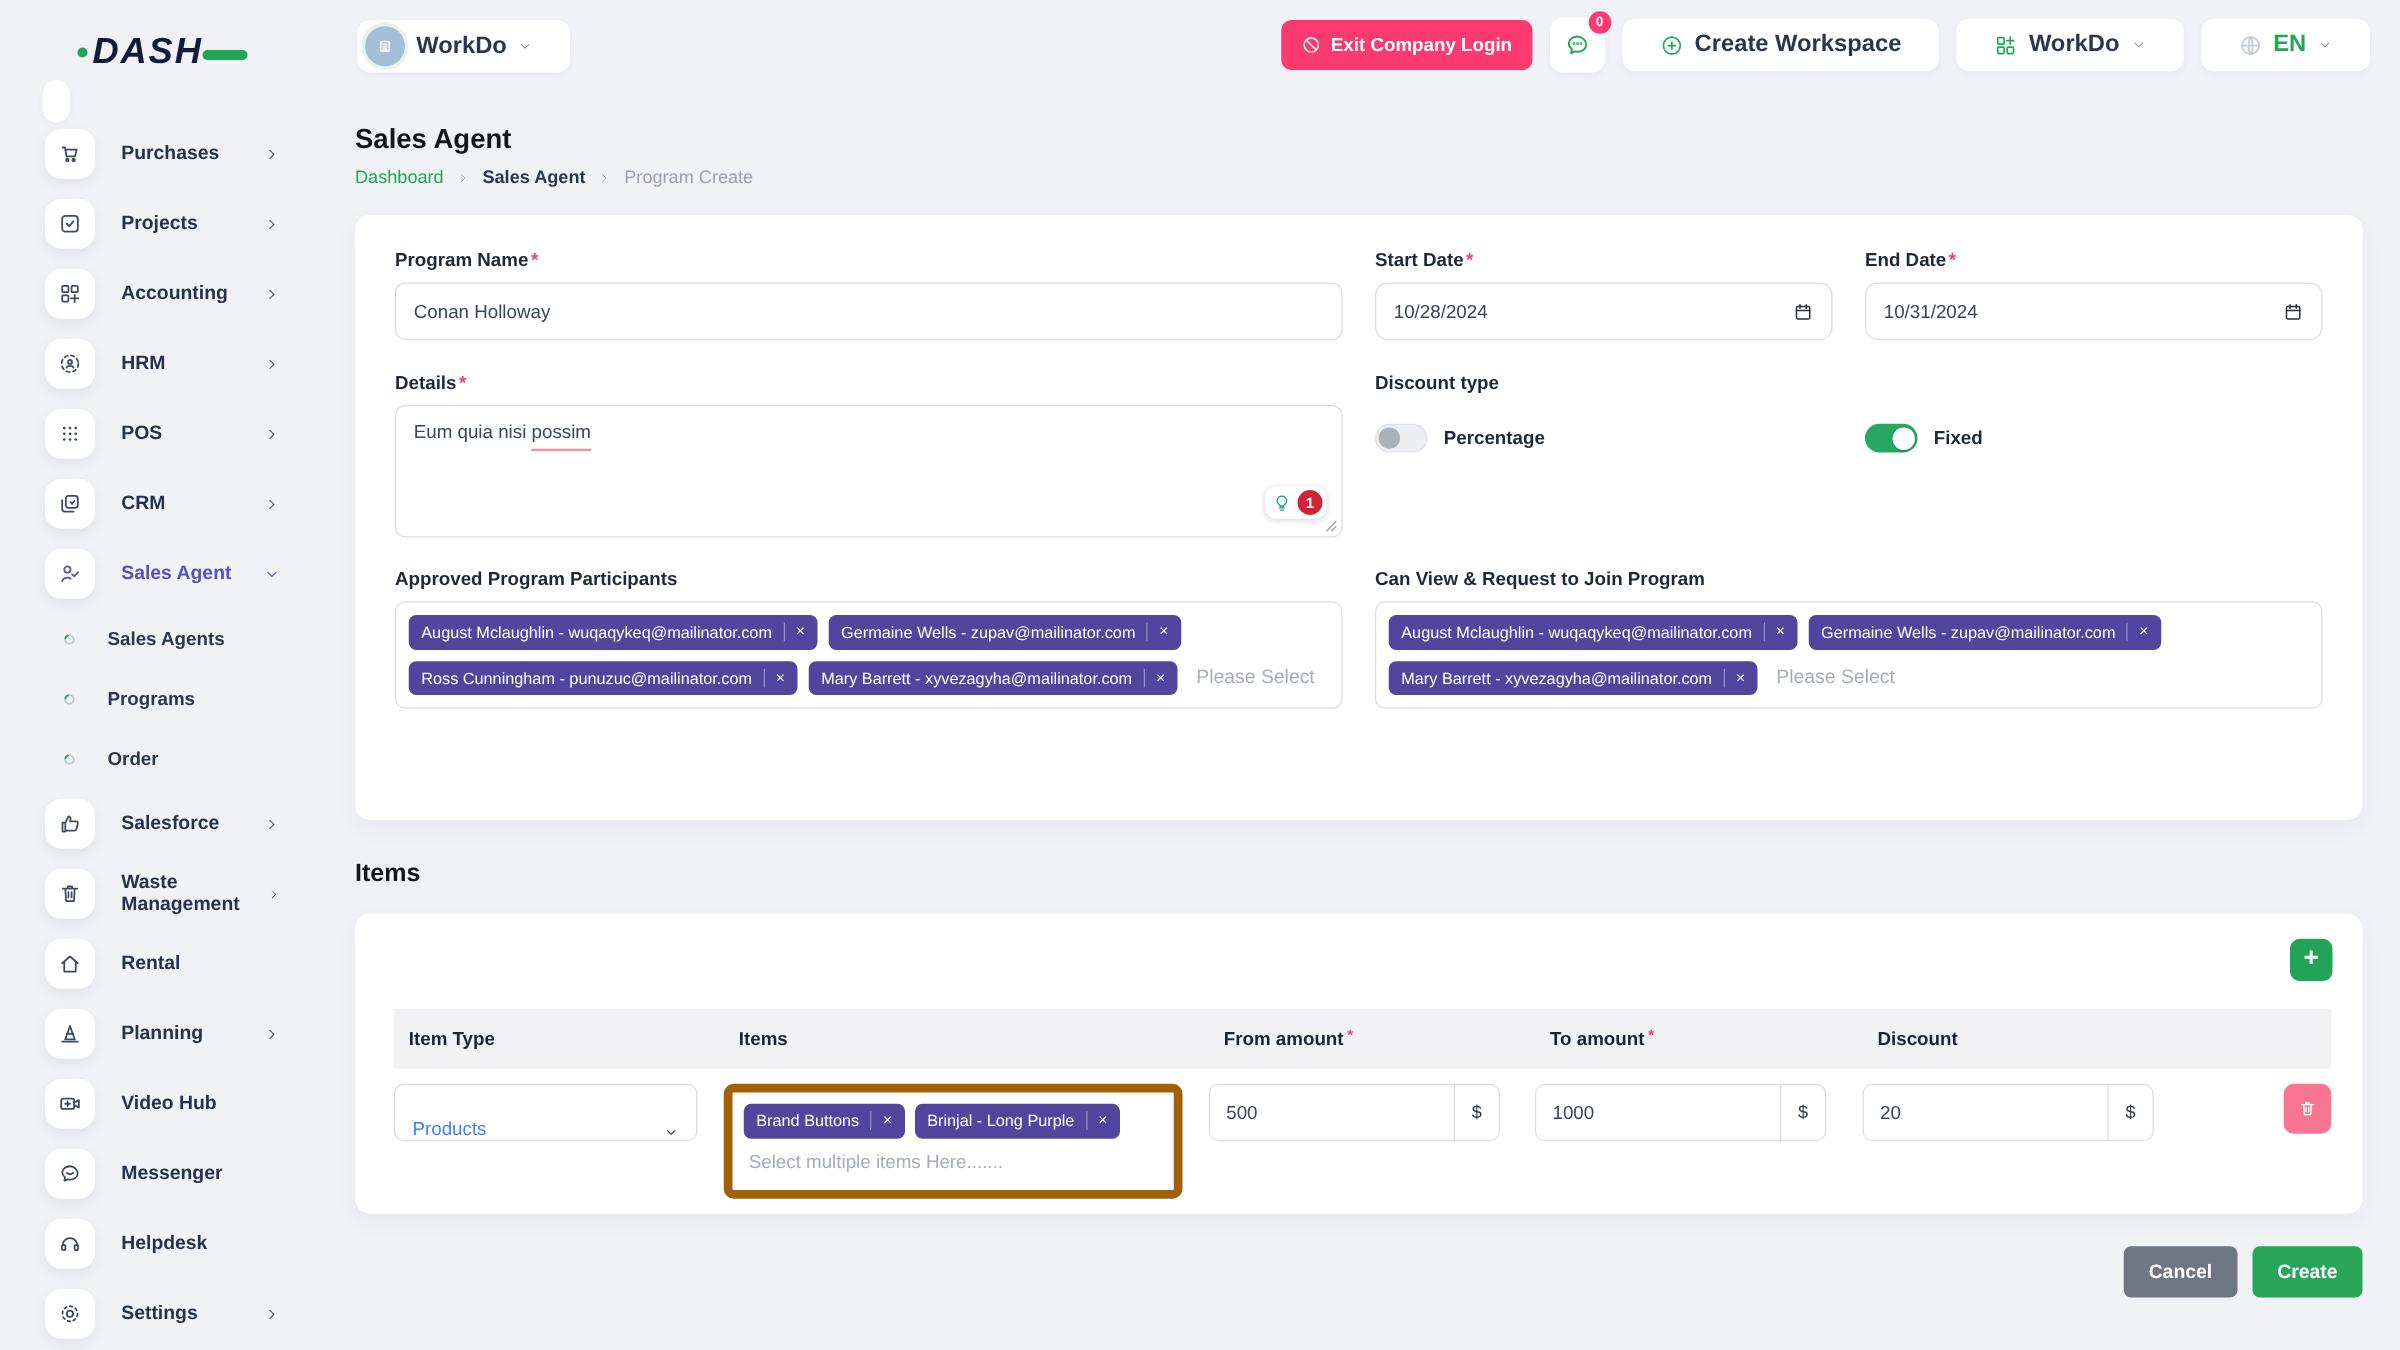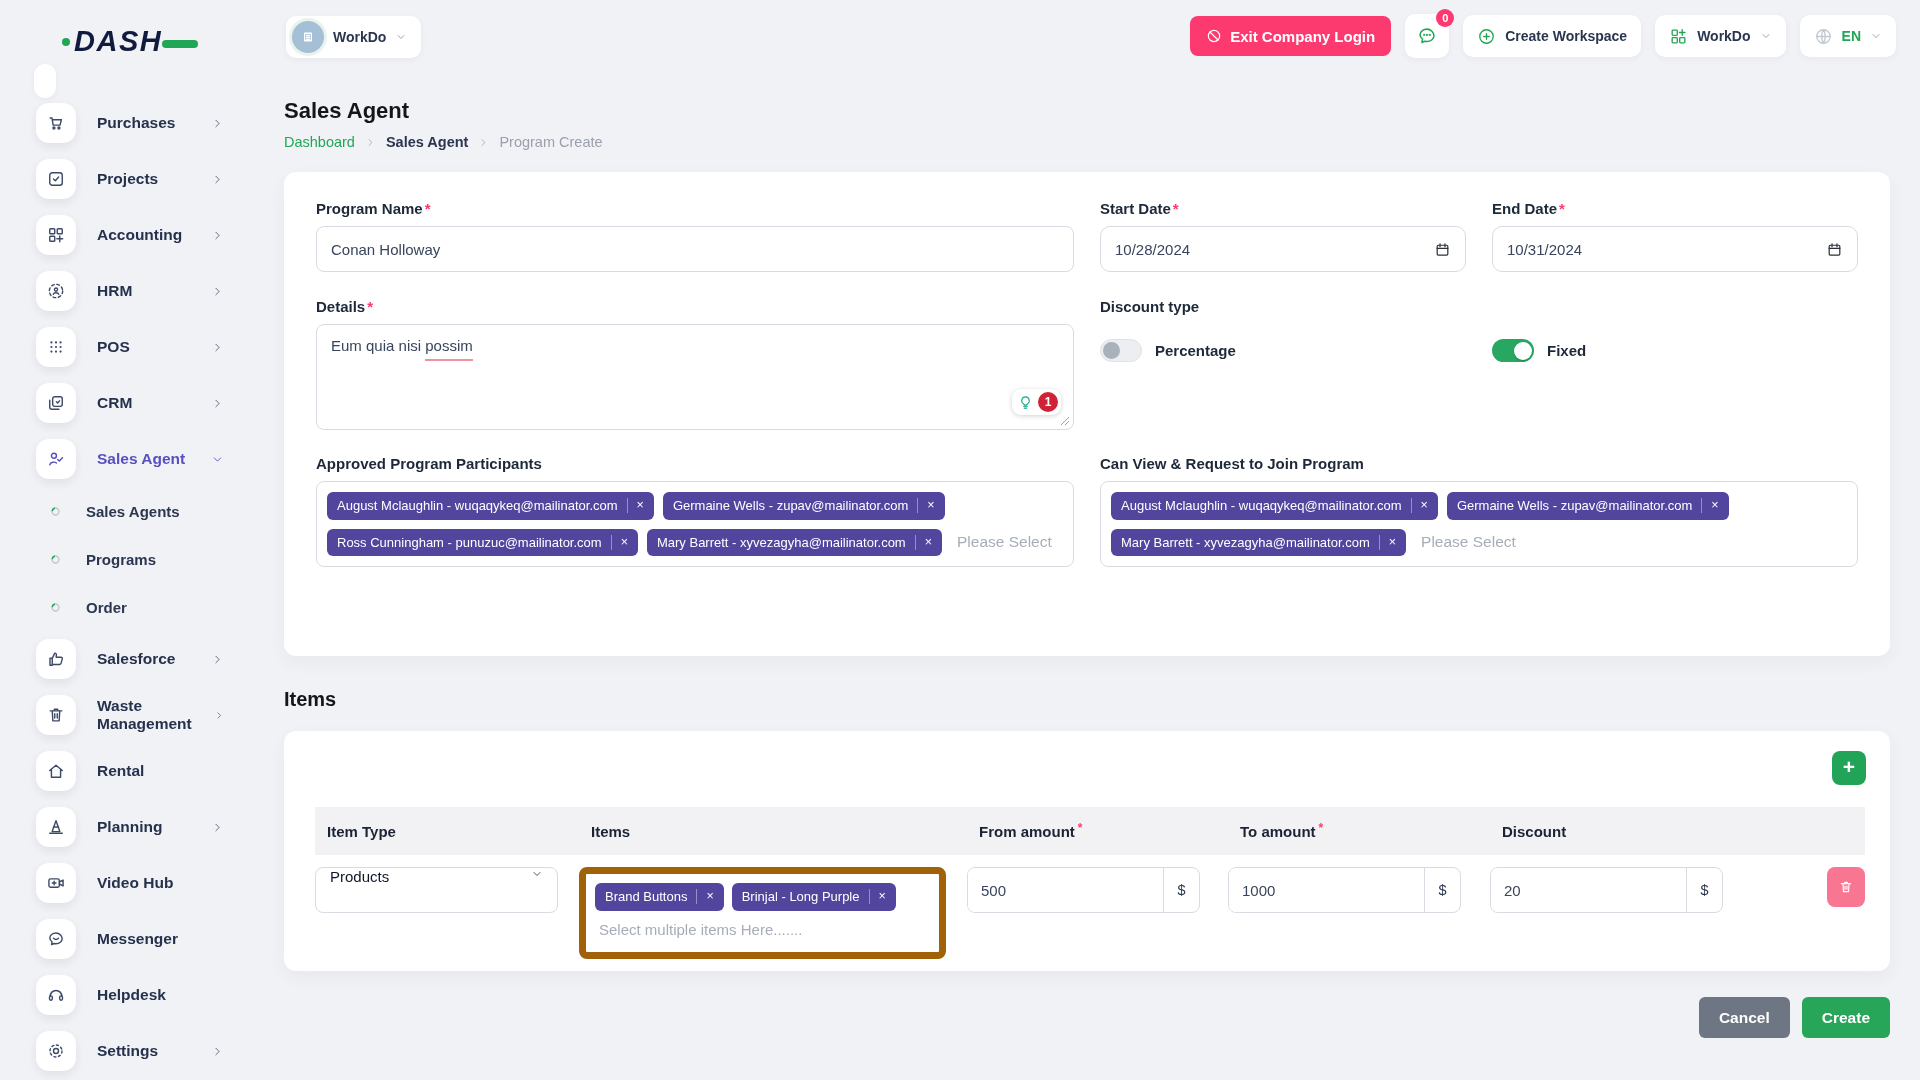--- a/index.html
+++ b/index.html
@@ -14,21 +14,21 @@
   svg.ic { fill:none; stroke:currentColor; stroke-width:1.7; stroke-linecap:round; stroke-linejoin:round; display:block; }
 
   
   .topbar { position:absolute; top:0; left:0; width:1920px; height:58px; display:flex; align-items:flex-end; }
   .logo { width:262px; padding-left:62px; display:flex; align-items:center; gap:4px; }
   .logo .dot { width:8px; height:8px; border-radius:50%; background:#21a656; }
   .logo .word { font-size:29px; font-weight:800; letter-spacing:1.5px; color:#101b3e; font-style:italic; }
   .logo .bar { width:36px; height:8px; border-radius:4px; background:#21a656; margin-left:-4px; margin-top:4px; }
 
   .pill { background:#fff; border-radius:10px; height:42px; display:flex; align-items:center; gap:9px;
-          padding:0 14px; font-size:14px; font-weight:600; color:#2a3650; box-shadow:0 2px 6px rgba(40,50,80,.05); cursor:pointer; }
+          padding:0 30px; font-size:19px; font-weight:600; color:#2a3650; box-shadow:0 2px 6px rgba(40,50,80,.05); cursor:pointer; }
   .ws-pill { margin-left:24px; padding-left:6px; }
   .avatar { width:32px; height:32px; border-radius:50%; background:#a5bfd6; display:flex; align-items:center; justify-content:center; box-shadow:0 0 0 3px #e8f3ec; }
   .chev { width:12px; height:12px; color:#8b93a5; }
 
   .top-right { margin-left:auto; display:flex; align-items:center; gap:14px; margin-right:24px; }
   .exit-btn { background:#fc3a6f; color:#ffffff; border:none; height:40px; border-radius:8px; padding:0 16px;
               font-size:15px; font-weight:600; display:flex; align-items:center; gap:8px; cursor:pointer; font-family:inherit; }
   .icon-btn { position:relative; width:44px; height:44px; background:#fff; border-radius:10px; display:flex; align-items:center; justify-content:center;
               box-shadow:0 2px 6px rgba(40,50,80,.05); cursor:pointer; }
   .badge { position:absolute; top:-5px; right:-5px; min-width:18px; height:18px; border-radius:9px; background:#fc3a6f; color:#fff;
@@ -104,22 +104,22 @@
              border:none; font-size:21px; font-weight:600; display:flex; align-items:center; justify-content:center; cursor:pointer; font-family:inherit; padding-bottom:3px;}
   .items-header { margin-top:56px; height:48px; background:#f2f2f5; display:flex; align-items:center; font-size:15px; font-weight:700; color:#1b2434; }
   .hc { padding-left:12px; display:flex; }
   .hc .req { font-size:12px; margin-top:-2px; margin-left:3px;}
   .c1 { width:243px; margin-right:21px; }
   .c2 { width:367px; margin-right:21px; }
   .c3 { width:233px; margin-right:28px; }
   .c4 { width:233px; margin-right:29px; }
   .c5 { width:233px; }
   .items-row { margin-top:12px; display:flex; align-items:flex-start; }
-  .select-box { height:46px; border:1px solid #d8dbe2; border-radius:8px; display:flex; align-items:flex-start; padding:0 14px;
-                font-size:15px; color:#0f172a; cursor:pointer; }
+  .select-box { height:46px; border:1px solid #d8dbe2; border-radius:8px; display:flex; align-items:flex-end; padding:0 14px;
+                font-size:15px; color:#3b82f6; cursor:pointer; }
   .select-box .chev { margin-left:auto; color:#2a3650; }
   .multi-box { min-height:92px; border:7px solid #a16207; border-radius:8px; padding:9px; cursor:text; }
   .multi-tags { display:flex; flex-wrap:wrap; gap:8px; }
   .multi-ph { margin:10px 0 2px 4px; color:#a6adb9; font-size:15px; }
   .amount-group { height:46px; border:1px solid #d8dbe2; border-radius:8px; display:flex; overflow:hidden; background:#fff; }
   .amount-group input { flex:1; min-width:0; border:none; outline:none; padding:0 13px; font-size:15px; color:#39455c; font-family:inherit; }
   .currency { width:36px; border-left:1px solid #d8dbe2; display:flex; align-items:center; justify-content:center;
               font-size:14.5px; color:#2a3650; }
   .del-btn { margin-left:auto; width:38px; height:40px; border-radius:8px; background:#f97693; border:none; color:#fff;
              display:flex; align-items:center; justify-content:center; cursor:pointer; }

